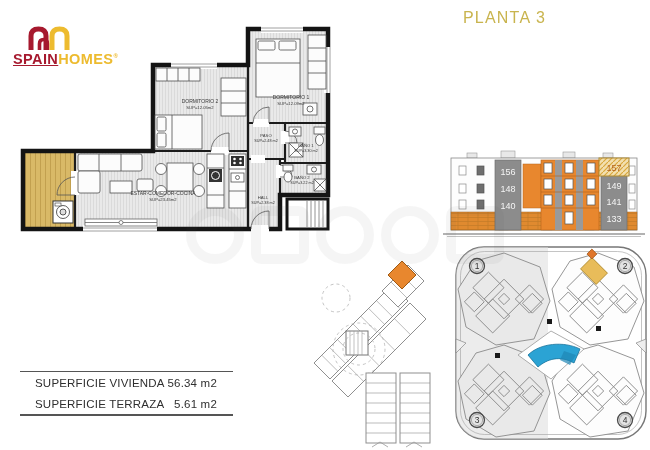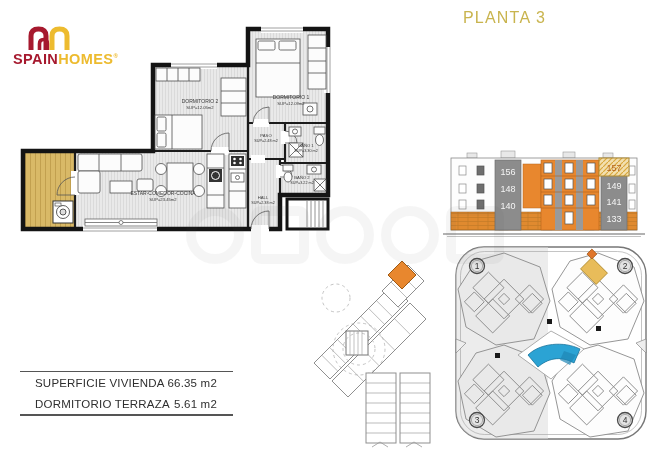--- a/index.html
+++ b/index.html
@@ -5,21 +5,21 @@
   html,body{margin:0;padding:0;background:#fff;}
   .page{position:relative;width:650px;height:450px;background:#ffffff;overflow:hidden;
         font-family:"Liberation Sans",sans-serif;}
   svg{display:block;}
   svg text{font-family:"Liberation Sans",sans-serif;}
 
   
   .logo{position:absolute;left:13px;top:26px;}
   .logo-arches{margin-left:14px;}
   .logo-text{font-size:14.5px;font-weight:bold;letter-spacing:.4px;line-height:1;margin-top:2px;white-space:nowrap;}
-  .logo-text .p1{color:#A6192E;}
+  .logo-text .p1{color:#A6192E;text-decoration:underline;}
   .logo-text .p2{color:#EDBB2F;text-align:center;}
   .logo-text .reg{font-size:6px;color:#EDBB2F;vertical-align:super;}
 
   .floor-label{position:absolute;left:463px;top:9px;font-size:16px;letter-spacing:1.2px;color:#C9B44E;}
 
   
   .fp-svg{position:absolute;left:15px;top:23px;}
   .elev-svg{position:absolute;left:443px;top:142px;}
   .block-svg{position:absolute;left:296px;top:243px;}
   .site-svg{position:absolute;left:452px;top:243px;}
@@ -467,23 +467,23 @@
     <span class="sq"></span>
     <span></span>
     <span></span>
     <span class="sq"></span>
   </div>
 
   <div class="summary">
     <div class="s-line"></div>
     <div class="s-row">
       <span>SUPERFICIE VIVIENDA</span>
-      <span>66.35 m2</span>
+      <span>56.34 m2</span>
     </div>
     <div class="s-row">
-      <span>DORMITORIO TERRAZA</span>
+      <span>SUPERFICIE TERRAZA</span>
       <span>5.61 m2</span>
     </div>
     <div class="s-line"></div>
     <div class="s-line"></div>
   </div>
 
 </div>
 
 </body></html>

